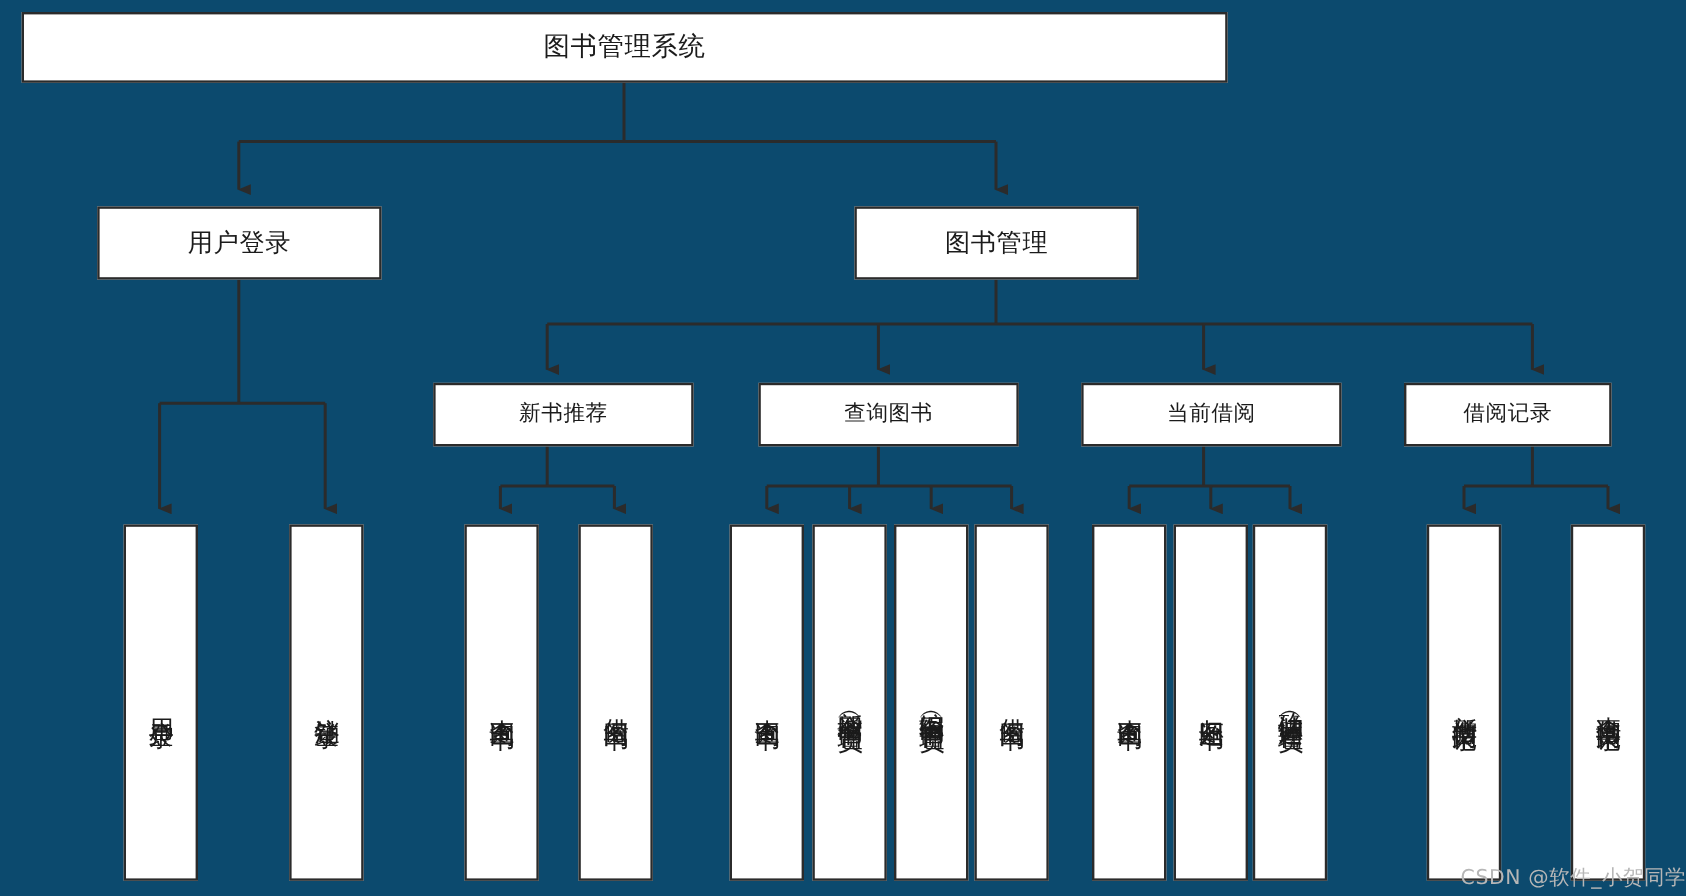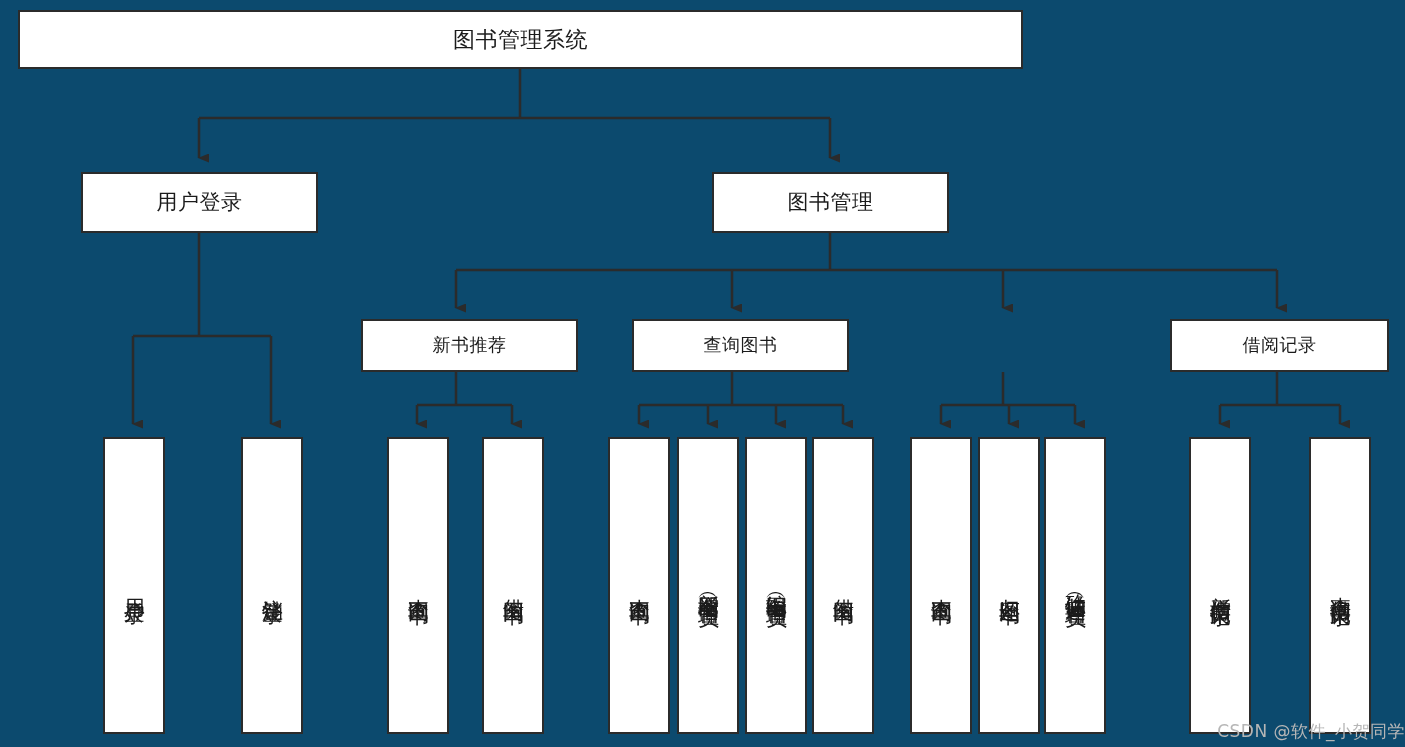--- a/index.html
+++ b/index.html
@@ -138,21 +138,24 @@
   <div class="node level1" style="left:712px; top:172px; width:237px; height:61px;">
     <span class="label">图书管理</span>
   </div>
 
   <div class="node level2" style="left:361px; top:319px; width:217px; height:53px;">
     <span class="label">新书推荐</span>
   </div>
   <div class="node level2" style="left:632px; top:319px; width:217px; height:53px;">
     <span class="label">查询图书</span>
   </div>
-  <div class="node level2" style="left:1170px; top:319px; width:219px; height:53px;">
+  <div class="node level2" style="left:901px; top:319px; width:217px; height:53px;">
+    <span class="label">当前借阅</span>
+  </div>
+  <div class="node level2" style="left:1170px; top:319px; width:173px; height:53px;">
     <span class="label">借阅记录</span>
   </div>
 
   <div class="node leaf" style="left:103px; top:437px; width:62px; height:297px;">
     <span class="label">用户登录</span>
   </div>
   <div class="node leaf" style="left:241px; top:437px; width:62px; height:297px;">
     <span class="label">注销登录</span>
   </div>
 

